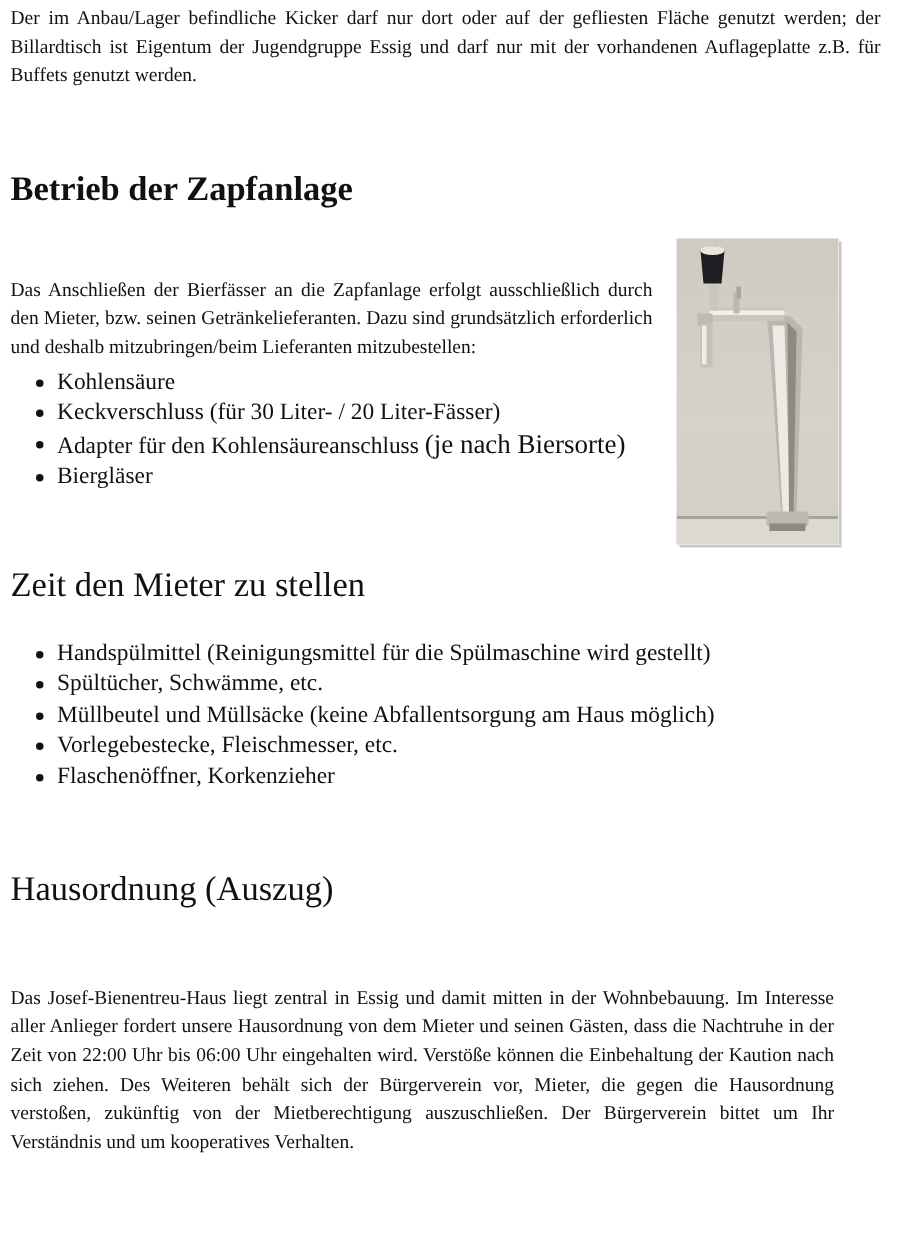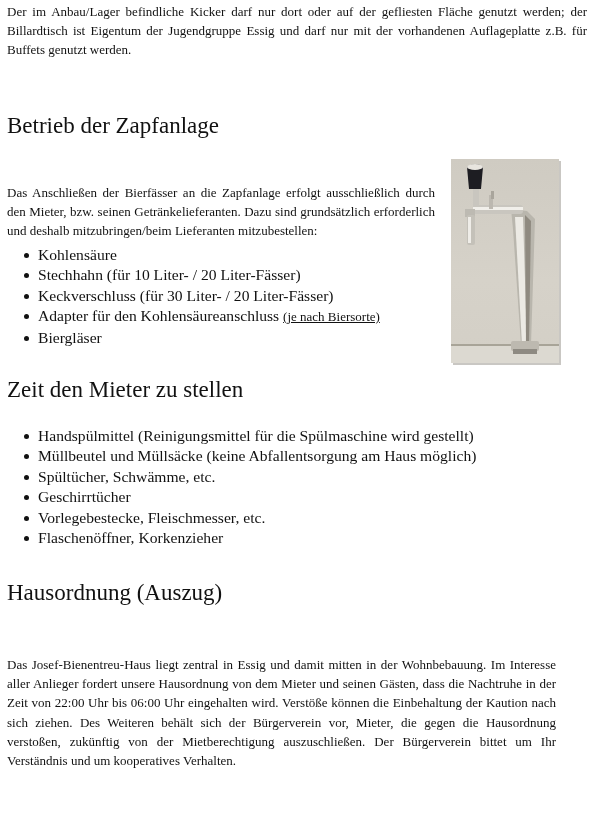--- a/index.html
+++ b/index.html
@@ -19,43 +19,42 @@
     }
     ul.bullets {
       position: absolute; margin: 0; padding: 0; list-style: none;
       font-size: 15.6px; line-height: 20.4px;
     }
     ul.bullets li { position: relative; padding-left: 16px; white-space: nowrap; }
     ul.bullets li::before {
       content: ""; position: absolute; left: 2px; top: 8px;
       width: 5px; height: 5px; border-radius: 50%; background: #111;
     }
-    .small { font-size: 13px; text-decoration: underline; }
+    .small { font-size: 18px; }
     .italic { }
 
     
     .photo {
       position: absolute; left: 451px; top: 159px; width: 108px; height: 204px;
       background: linear-gradient(180deg, #cfcbc2 0%, #d6d2c9 60%, #d3cfc6 100%);
       box-shadow: 2px 2px 0 #c9c7c3;
       overflow: hidden;
     }
     .photo svg { display: block; }
   </style>
 </head>
 <body>
 
 <p class="para" style="top:2px; width:580px;">Der im Anbau/Lager befindliche Kicker darf nur dort oder auf der gefliesten Fläche genutzt werden; der Billardtisch ist Eigentum der Jugendgruppe Essig und darf nur mit der vorhandenen Auflageplatte z.B. für Buffets genutzt werden.</p>
 
-<h2 class="heading" style="top:112px;">Betrieb der Zapfanlage</h2>
+<h2 class="heading" style="top:112px;font-weight:bold;">Betrieb der Zapfanlage</h2>
 <p class="para" style="top:158px; width:428px;margin-top:25px;">Das Anschließen der Bierfässer an die Zapfanlage erfolgt ausschließlich durch den Mieter, bzw. seinen Getränkelieferanten. Dazu sind grundsätzlich erforderlich und deshalb mitzubringen/beim Lieferanten mitzubestellen:</p>
 
 <ul class="bullets" style="left:22px; top:245px;">
   <li><span>Kohlensäure</span></li>
-  <li><span>Stechhahn (für 10 Liter- / 20 Liter-Fässer)</span></li>
   <li><span>Keckverschluss (für 30 Liter- / 20 Liter-Fässer)</span></li>
   <li><span>Adapter für den Kohlensäureanschluss</span> <span class="small">(je nach Biersorte)</span></li>
   <li><span>Biergläser</span></li>
 </ul>
 
 <div class="photo" title="Zapfanlage (Bierzapfhahn)">
   <svg width="108" height="204" viewBox="0 0 108 204">
 
     <rect x="0" y="185" width="108" height="2" fill="#a8a498"></rect>
     <rect x="0" y="187" width="108" height="17" fill="#dcd9d1"></rect>
@@ -78,21 +77,20 @@
 
     <rect x="22" y="30" width="6" height="18" fill="#c9c6bf"></rect>
     <path d="M16 8 Q25 2 32 8 L30 30 L18 30 Z" fill="#1d1d22"></path>
     <ellipse cx="24" cy="8" rx="8" ry="3" fill="#e8e5df"></ellipse>
   </svg>
 </div>
 
 <h2 class="heading" style="top:376px;">Zeit den Mieter zu stellen</h2>
 <ul class="bullets" style="left:22px; top:426px;">
   <li>Handspülmittel (Reinigungsmittel für die Spülmaschine wird gestellt)</li>
+  <li>Spültücher, Schwämme, etc.</li>
   <li>Müllbeutel und Müllsäcke (keine Abfallentsorgung am Haus möglich)</li>
-  <li>Spültücher, Schwämme, etc.</li>
-  <li>Geschirrtücher</li>
   <li>Vorlegebestecke, Fleischmesser, etc.</li>
   <li>Flaschenöffner, Korkenzieher</li>
 </ul>
 
 <h2 class="heading" style="top:579px;">Hausordnung (Auszug)</h2>
 <p class="para italic" style="top:655px; width:549px;">Das Josef-Bienentreu-Haus liegt zentral in Essig und damit mitten in der Wohnbebauung. Im Interesse aller Anlieger fordert unsere Hausordnung von dem Mieter und seinen Gästen, dass die Nachtruhe in der Zeit von 22:00 Uhr bis 06:00 Uhr eingehalten wird. Verstöße können die Einbehaltung der Kaution nach sich ziehen. Des Weiteren behält sich der Bürgerverein vor, Mieter, die gegen die Hausordnung verstoßen, zukünftig von der Mietberechtigung auszuschließen. Der Bürgerverein bittet um Ihr Verständnis und um kooperatives Verhalten.</p>
 
 </body></html>

